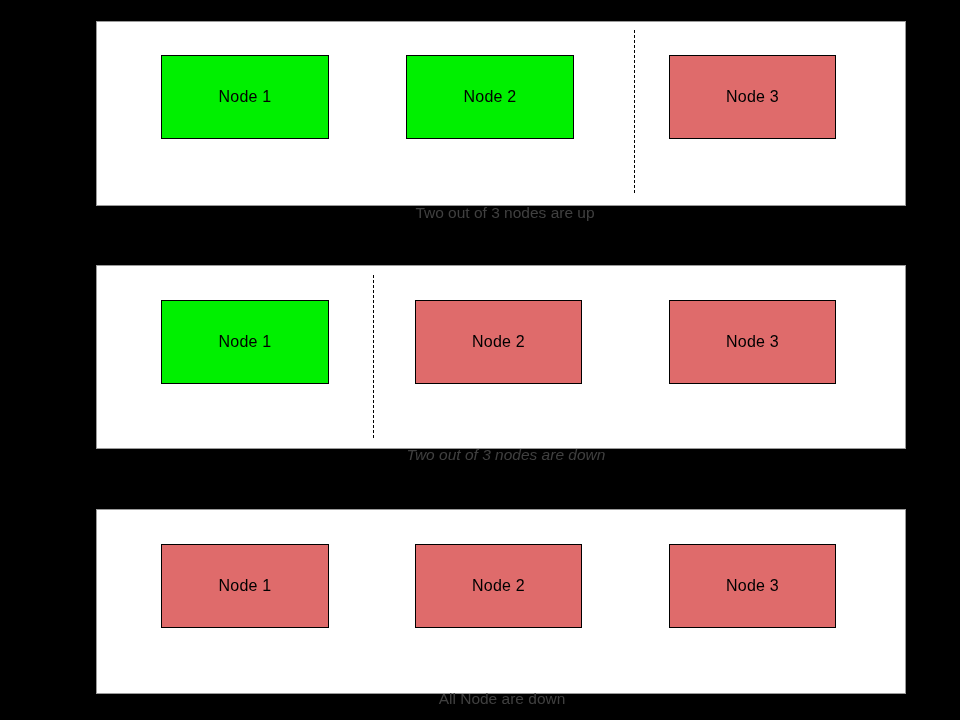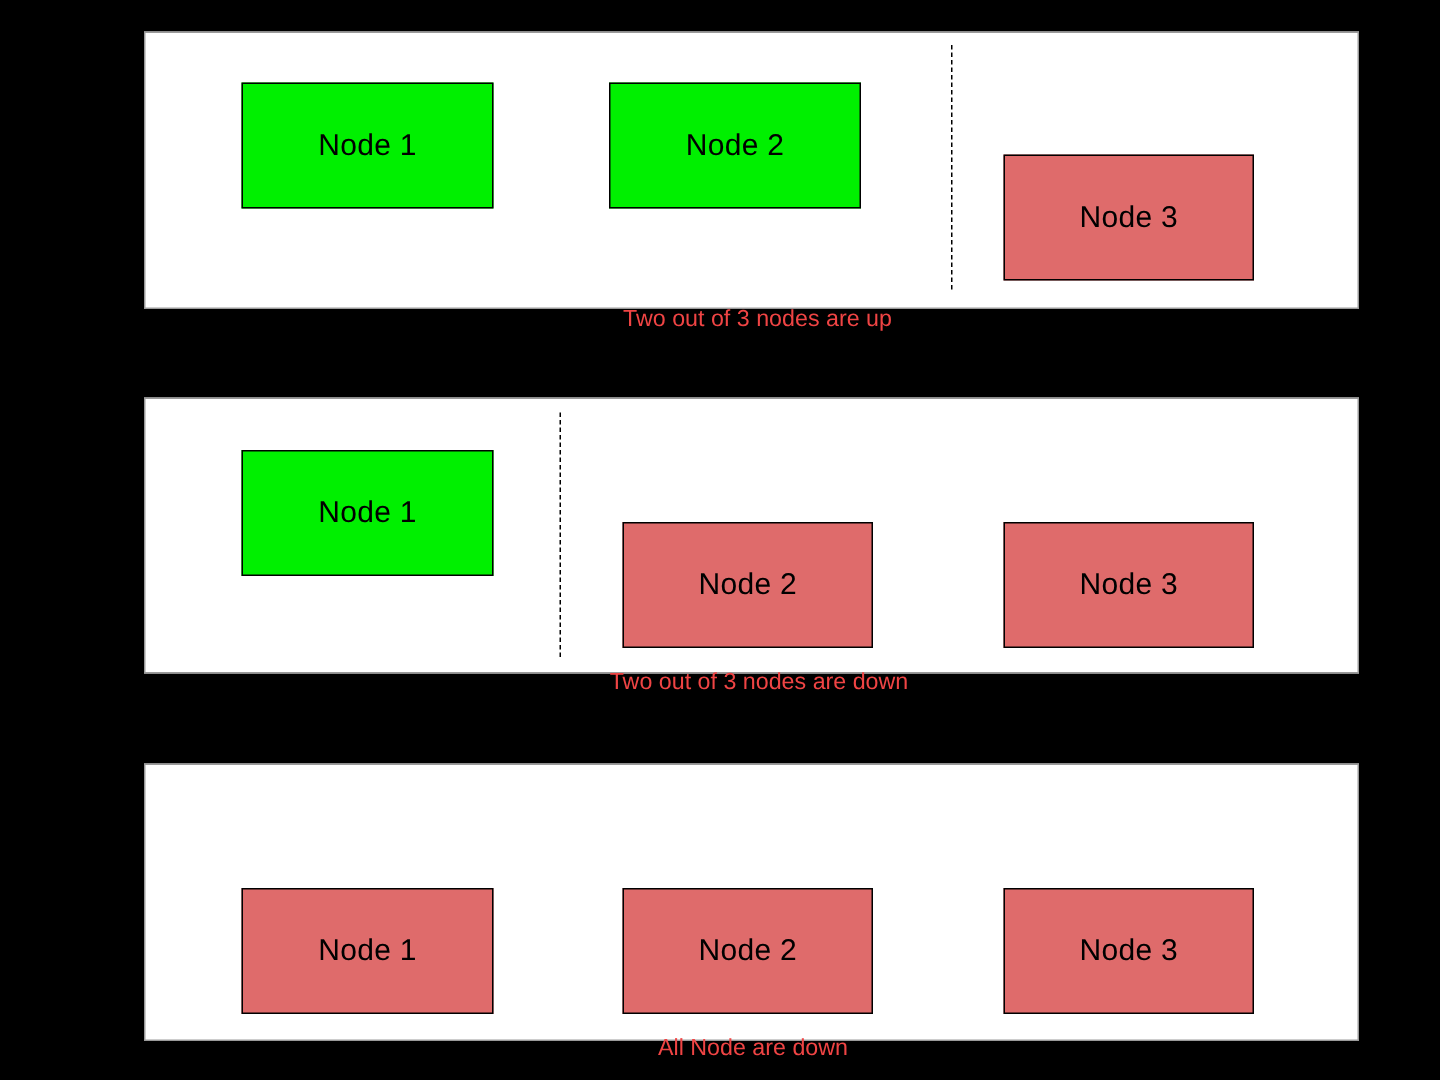--- a/index.html
+++ b/index.html
@@ -26,48 +26,48 @@
   #panel-2 { left: 96px;  top: 265px; width: 810px; height: 184px; }
   #panel-3 { left: 96px;  top: 509px; width: 810px; height: 185px; }
 
   .node-box {
     position: absolute;
     box-sizing: border-box;
     border: 1.6px solid #000000;
     display: flex;
     align-items: center;
     justify-content: center;
-    font-size: 20px;
+    font-size: 16px;
     color: #000000;
     letter-spacing: 0.2px;
   }
 
   .node-up   { background: #00f000; }
-  .node-down { background: #df6b6b; margin-top: 48px; }
+  .node-down { background: #df6b6b; }
 
   
   .slot-1 { left: 64px;  width: 168px; height: 84px; }
   .slot-2 { left: 309px; width: 168px; height: 84px; }
   .slot-2b{ left: 318px; width: 167px; height: 84px; }
   .slot-3 { left: 572px; width: 167px; height: 84px; }
 
   .row-a { top: 33px; }
   .row-b { top: 34px; }
   .row-c { top: 34px; }
 
   .divider {
     position: absolute;
     border-left: 1.5px dashed #000000;
     width: 0;
   }
 
   .caption {
     position: absolute;
     text-align: center;
-    color: #ef4444;
+    color: #404040;
     font-size: 15.5px;
     line-height: 23px;
     white-space: pre;
   }
 
   #caption-1 { left: 108px; top: 133px; width: 600px; }
   #caption-2 { left: 108px; top: 377px; width: 600px; }
   #caption-3 { left: 108px; top: 123px; width: 600px; }
 </style>
 </head>
@@ -104,21 +104,21 @@
   <div class="node-box node-down slot-2b row-b">
     <span>Node 2</span>
   </div>
 
   <div class="node-box node-down slot-3 row-b">
     <span>Node 3</span>
   </div>
 
   <div class="divider" style="left:276px; top:9px; height:163px;"></div>
 
-  <div class="caption" id="caption-2" style="left:184px; top:131px; width:450px;">
+  <div class="caption" id="caption-2" style="left:184px; top:131px; width:450px;font-style:italic;">
     <div>Two out of 3 nodes are down</div>
     <div>Majority Fails &amp; Cluster Stops</div>
   </div>
 </div>
 
 <div class="panel" id="panel-3">
 
   <div class="node-box node-down slot-1 row-c">
     <span>Node 1</span>
   </div>

